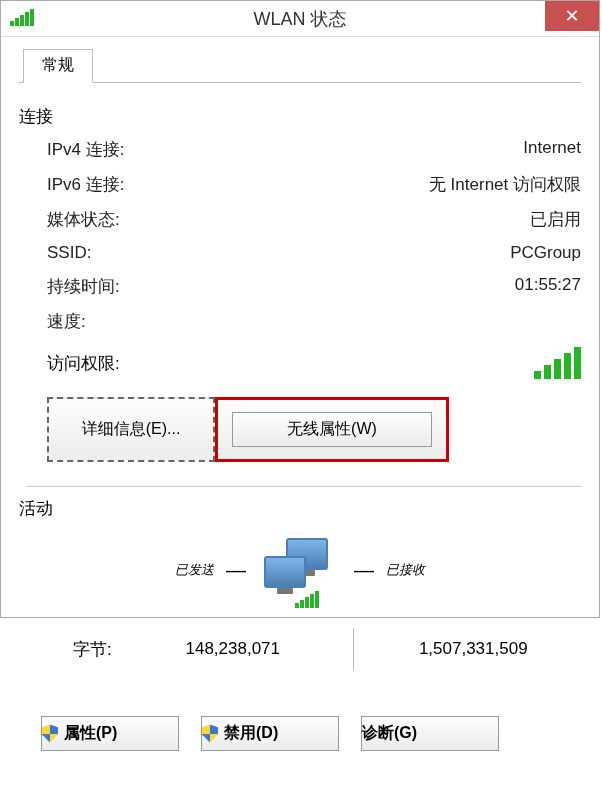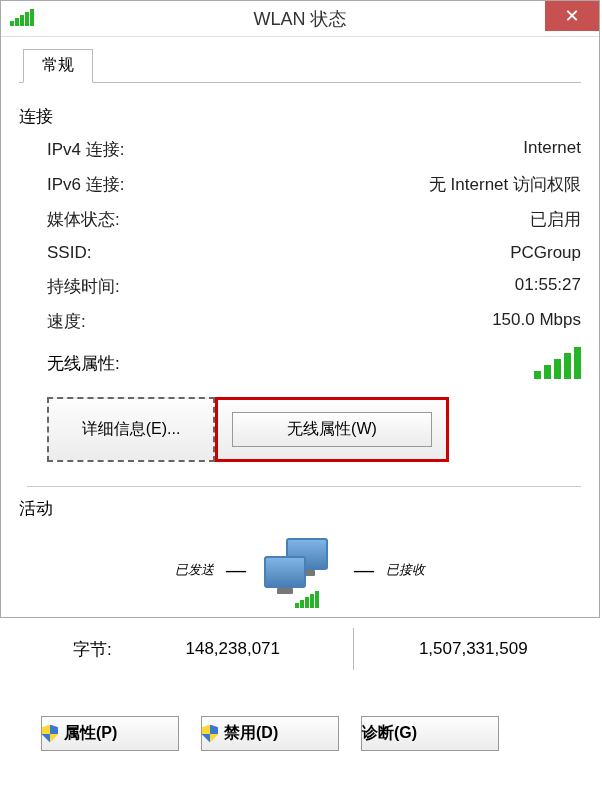--- a/index.html
+++ b/index.html
@@ -249,25 +249,24 @@
     <div class="kv">
       <span class="label">SSID:</span>
       <span class="value">PCGroup</span>
     </div>
     <div class="kv">
       <span class="label">持续时间:</span>
       <span class="value">01:55:27</span>
     </div>
     <div class="kv">
       <span class="label">速度:</span>
-      <span class="value">150.0 Mbps</span>
     </div>
 
     <div class="signal-row">
-      <span class="label">无线属性:</span>
+      <span class="label">访问权限:</span>
       <span class="signal-bars large">
         <span></span>
           <span></span>
           <span></span>
           <span></span>
           <span></span>
       </span>
     </div>
 
     <div class="btn-row">

